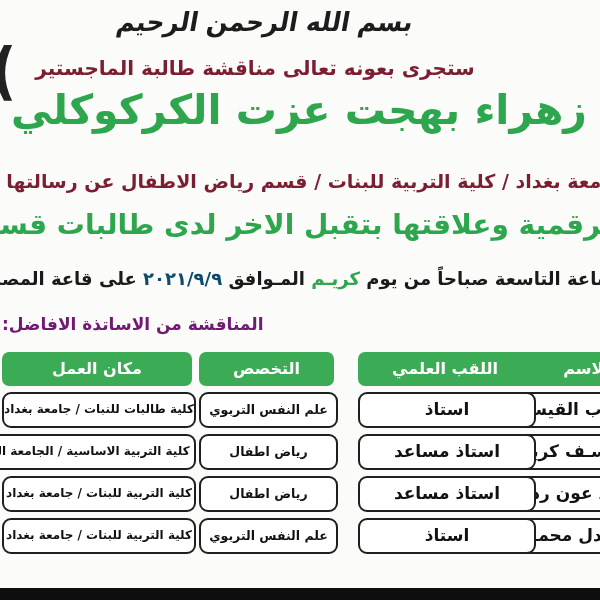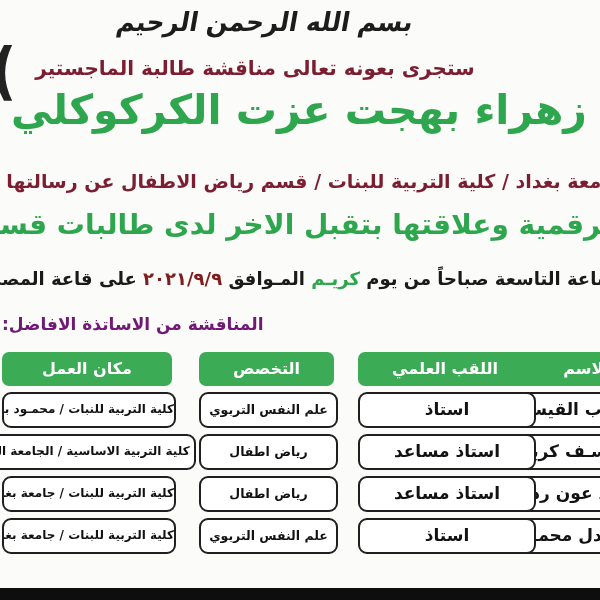--- a/index.html
+++ b/index.html
@@ -39,21 +39,21 @@
     top: 208px; left: -12px; width: 624px;
     font-size: 28px; font-weight: bold; color: #2ea64e;
     direction: rtl;
   }
   .time-line {
     top: 268px; left: -22px; width: 644px;
     font-size: 18px; font-weight: bold; color: #1a1a1a;
     direction: rtl;
   }
   .time-line .day, .time-line .hall-paren { color: #2ea64e; }
-  .time-line .date { color: #7f1d1d; margin-top: 48px; }
+  .time-line .date { color: #0c4a6e; margin-top: 48px; }
   .committee-intro {
     top: 314px; left: 2px; width: 300px;
     font-size: 17px; font-weight: bold; color: #701a75;
     direction: rtl; text-align: left;
   }
   .paren-decor {
     top: 38px; left: -9px;
     font-size: 56px; color: #222; font-weight: bold;
     transform: scaleY(1.1);
   }
@@ -71,21 +71,21 @@
     height: 32px; line-height: 31px; box-sizing: content-box;
     font-size: 17px; font-weight: bold; text-align: center;
     direction: rtl; white-space: nowrap; overflow: hidden;
   }
   .td.small { font-size: 12px; }
   .td.spec  { font-size: 12.5px; }
   .td.name  { text-align: right; padding-right: 0; overflow: visible;
               text-align: left; padding-left: 10px; }
 
   
-  .c-work  { left: 2px;   width: 170px; }
+  .c-work  { left: 2px;   width: 190px; }
   .c-work2 { left: -70px; width: 262px; }
   .c-spec  { left: 199px; width: 135px; }
   .c-title { left: 320px; width: 174px; margin-left: 38px; }
   .c-name  { left: 501px; width: 170px; }
   .r-head { top: 352px; }
   .r0 { top: 392px; }
   .r1 { top: 434px; }
   .r2 { top: 476px; }
   .r3 { top: 518px; }
 
@@ -120,21 +120,21 @@
   <div>
 
     <div class="abs th r-head c-name">الاسم</div>
     <div class="abs th r-head c-title">اللقب العلمي</div>
     <div class="abs th r-head c-spec">التخصص</div>
     <div class="abs th r-head c-work">مكان العمل</div>
 
     <div class="abs td r0 c-name name">وهاب القيسي</div>
     <div class="abs td r0 c-title">استاذ</div>
     <div class="abs td r0 c-spec spec">علم النفس التربوي</div>
-    <div class="abs td r0 c-work small">كلية التربية للنبات / محمـود بغداد</div>
+    <div class="abs td r0 c-work small">كلية طالبات للنبات / جامعة بغداد</div>
 
     <div class="abs td r1 c-name name">وسـف كريـم</div>
     <div class="abs td r1 c-title">استاذ مساعد</div>
     <div class="abs td r1 c-spec spec">رياض اطفال</div>
     <div class="abs td r1 c-work2 small">كلية التربية الاساسية / الجامعة المستنصرية</div>
 
     <div class="abs td r2 c-name name">بـد عون ردام</div>
     <div class="abs td r2 c-title">استاذ مساعد</div>
     <div class="abs td r2 c-spec spec">رياض اطفال</div>
     <div class="abs td r2 c-work small">كلية التربية للبنات / جامعة بغداد</div>

